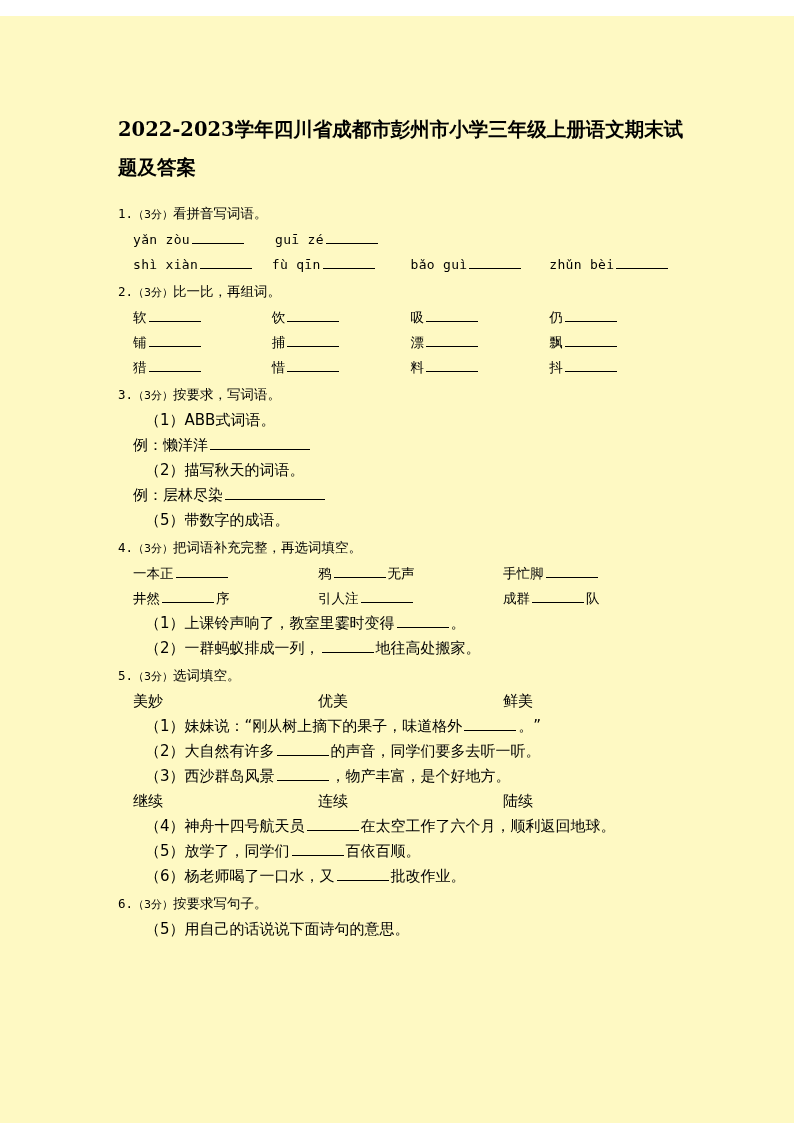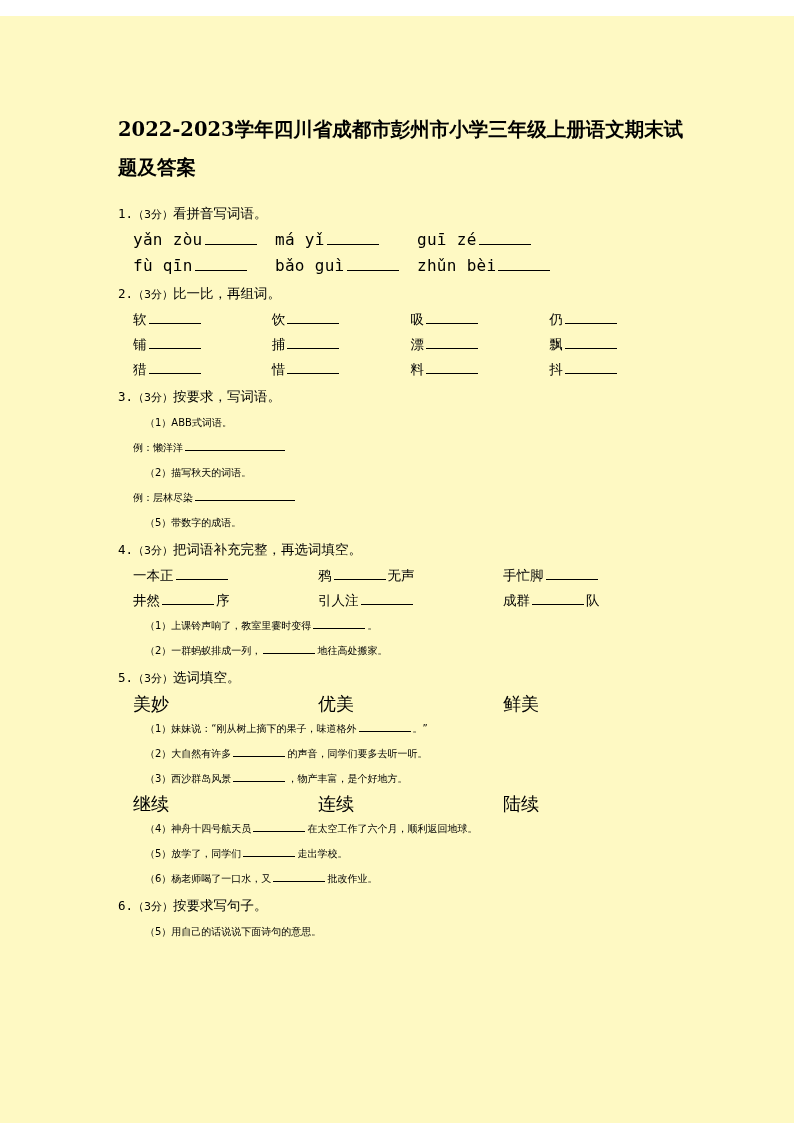--- a/index.html
+++ b/index.html
@@ -48,21 +48,21 @@
     font-family: "DejaVu Sans Mono", "Liberation Mono", monospace;
     font-size: 12.5px;
   }
   .q-score {
     font-size: 11px;
   }
   .q-body {
     padding-left: 15px;
   }
   .line {
-    font-size: 10px;
+    font-size: 15px;
     line-height: 25px;
     white-space: nowrap;
   }
   .sub {
     padding-left: 12px;
   }
 
   
   .blank {
     display: inline-block;
@@ -90,49 +90,49 @@
   }
   .cols3 > div {
     width: 188px;
     font-size: 13.5px;
     line-height: 25px;
   }
 
   
   .py {
     font-family: "DejaVu Sans Mono", "Liberation Mono", monospace;
-    font-size: 16px;
+    font-size: 13px;
     letter-spacing: 0.3px;
   }
   .hz { font-size: 13.5px; }
 
   .wordbank > div {
-    font-size: 18px;
+    font-size: 15px;
     line-height: 25px;
   }
 </style>
 </head>
 <body>
 
 <div class="page">
   <div class="content">
 
     <div class="doc-title">2022-2023学年四川省成都市彭州市小学三年级上册语文期末试题及答案</div>
 
     <div class="q">
       <div class="q-head">
         <span class="q-num">1.</span><span class="q-score">（3分）</span><span>看拼音写词语。</span>
       </div>
       <div class="q-body">
         <div class="cols4">
           <div><span class="py">yǎn zòu</span><span class="blank b-sm"></span></div>
-          <div><span class="py">má yǐ</span><span class="blank b-sm"></span></div>
           <div><span class="py">guī zé</span><span class="blank b-sm"></span></div>
         </div>
         <div class="cols4">
+          <div><span class="py">shì xiàn</span><span class="blank b-sm"></span></div>
           <div><span class="py">fù qīn</span><span class="blank b-sm"></span></div>
           <div><span class="py">bǎo guì</span><span class="blank b-sm"></span></div>
           <div><span class="py">zhǔn bèi</span><span class="blank b-sm"></span></div>
         </div>
       </div>
     </div>
 
     <div class="q">
       <div class="q-head">
         <span class="q-num">2.</span><span class="q-score">（3分）</span><span>比一比，再组词。</span>
@@ -205,21 +205,21 @@
         <div class="line sub"><span>（1）妹妹说：“刚从树上摘下的果子，味道格外</span><span class="blank b-sm"></span><span>。”</span></div>
         <div class="line sub"><span>（2）大自然有许多</span><span class="blank b-sm"></span><span>的声音，同学们要多去听一听。</span></div>
         <div class="line sub"><span>（3）西沙群岛风景</span><span class="blank b-sm"></span><span>，物产丰富，是个好地方。</span></div>
 
         <div class="cols3 wordbank">
           <div>继续</div>
           <div>连续</div>
           <div>陆续</div>
         </div>
         <div class="line sub"><span>（4）神舟十四号航天员</span><span class="blank b-sm"></span><span>在太空工作了六个月，顺利返回地球。</span></div>
-        <div class="line sub"><span>（5）放学了，同学们</span><span class="blank b-sm"></span><span>走出学校。</span></div>
+        <div class="line sub"><span>（5）放学了，同学们</span><span class="blank b-sm"></span><span>百依百顺。</span></div>
         <div class="line sub"><span>（6）杨老师喝了一口水，又</span><span class="blank b-sm"></span><span>批改作业。</span></div>
       </div>
     </div>
 
     <div class="q">
       <div class="q-head">
         <span class="q-num">6.</span><span class="q-score">（3分）</span><span>按要求写句子。</span>
       </div>
       <div class="q-body">
         <div class="line sub">（5）用自己的话说说下面诗句的意思。</div>

